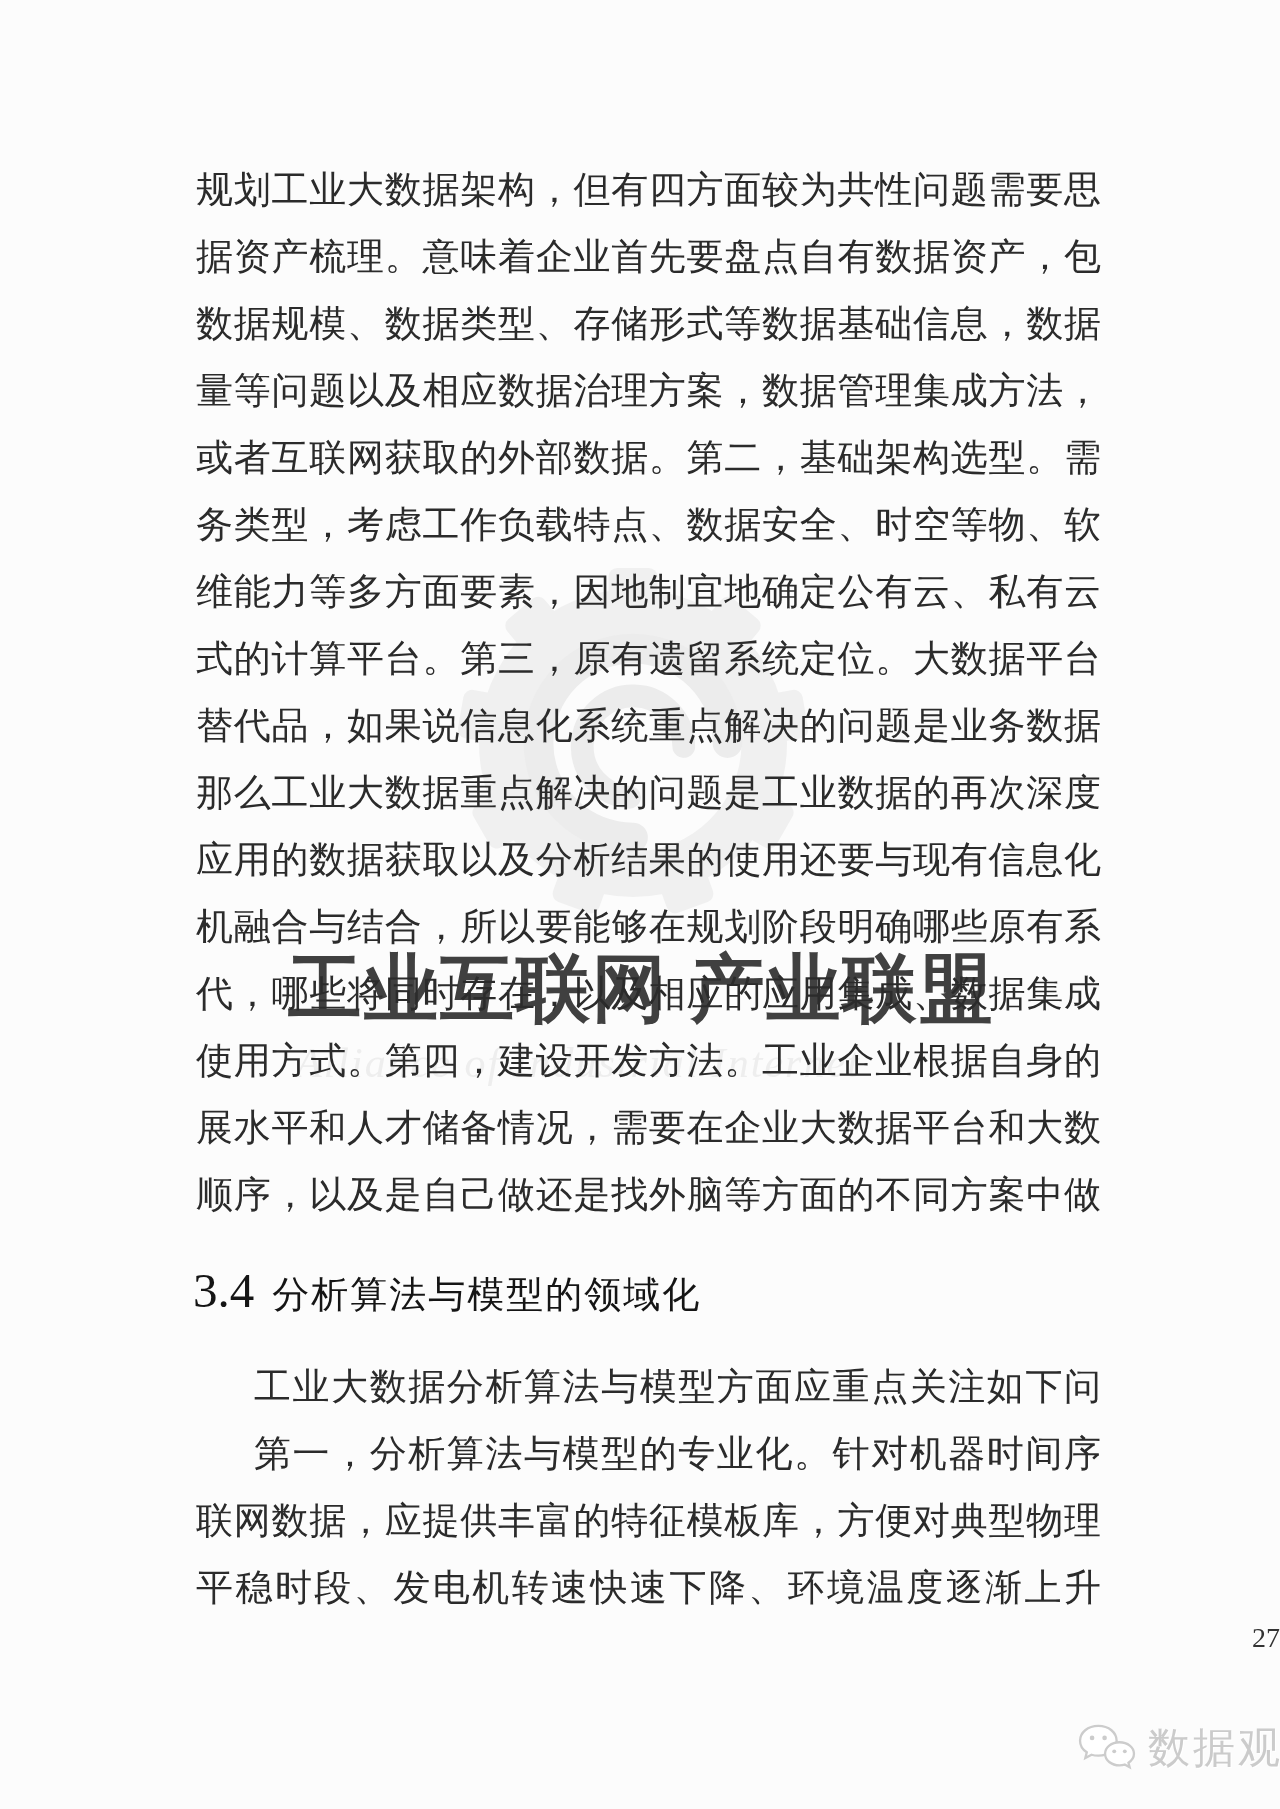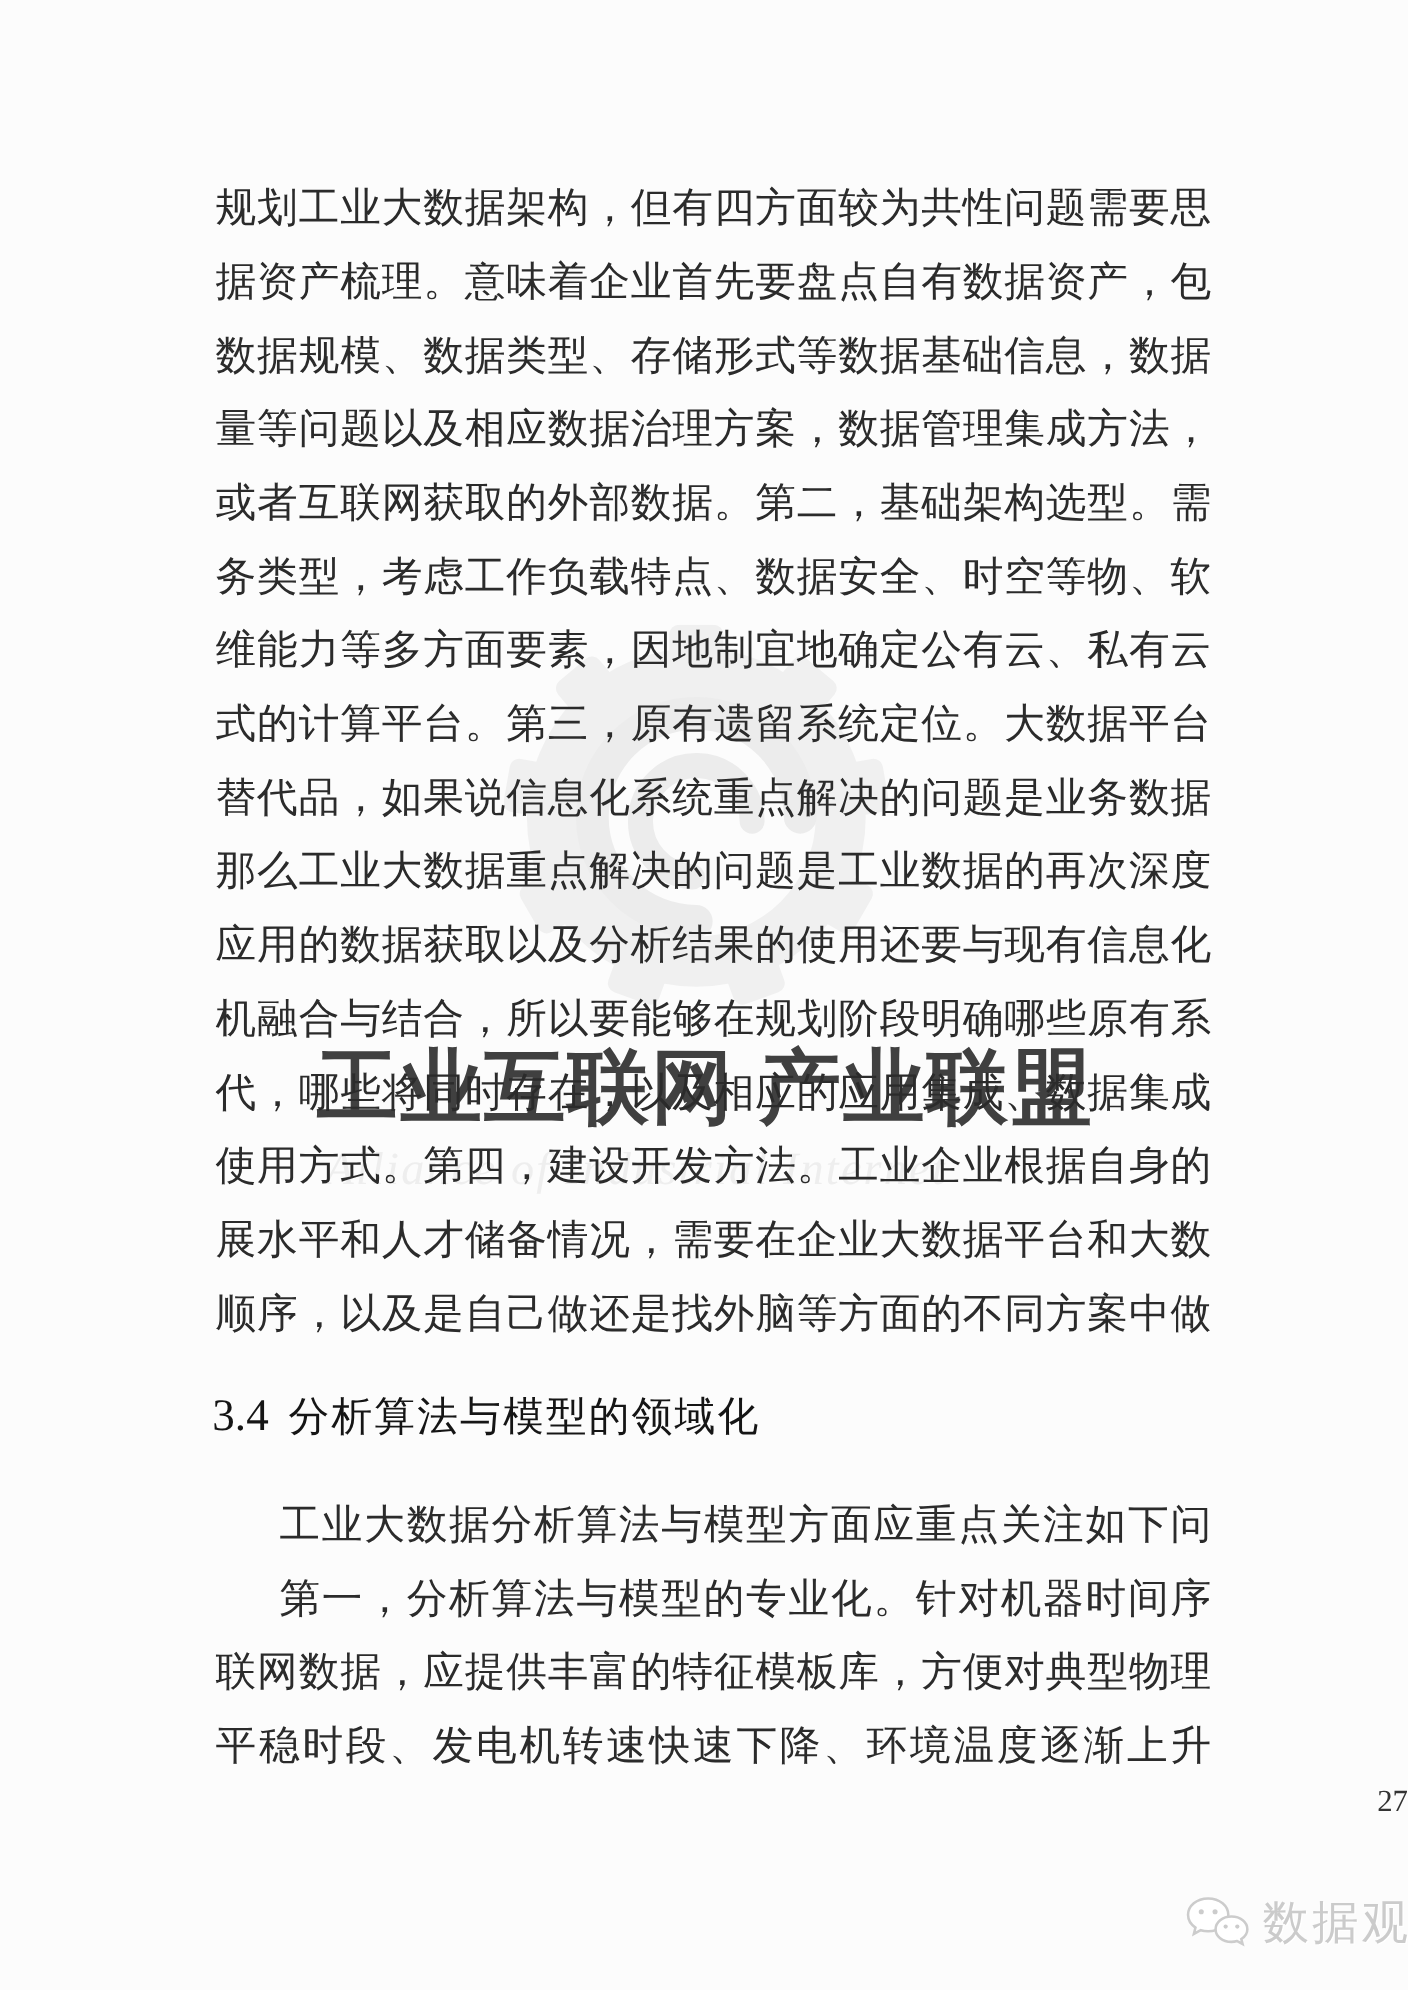--- a/index.html
+++ b/index.html
@@ -41,21 +41,21 @@
   .bodyline.last{text-align-last:left;}
   .indent{text-indent:58px;}
 
   .heading{
     position:absolute;left:193px;top:1262px;
     display:flex;align-items:baseline;gap:18px;
     color:#151515;white-space:nowrap;
   }
   .h-num{
     font-family:"Liberation Serif","DejaVu Serif",serif;
-    font-size:41px;
+    font-size:49px;
   }
   .h-title{
     font-family:"Liberation Sans","DejaVu Sans",sans-serif;
     font-size:37px;letter-spacing:2px;
   }
 
   .para2{top:1353px;}
 
   .pageno{
     position:absolute;left:0;top:1618px;width:1280px;

